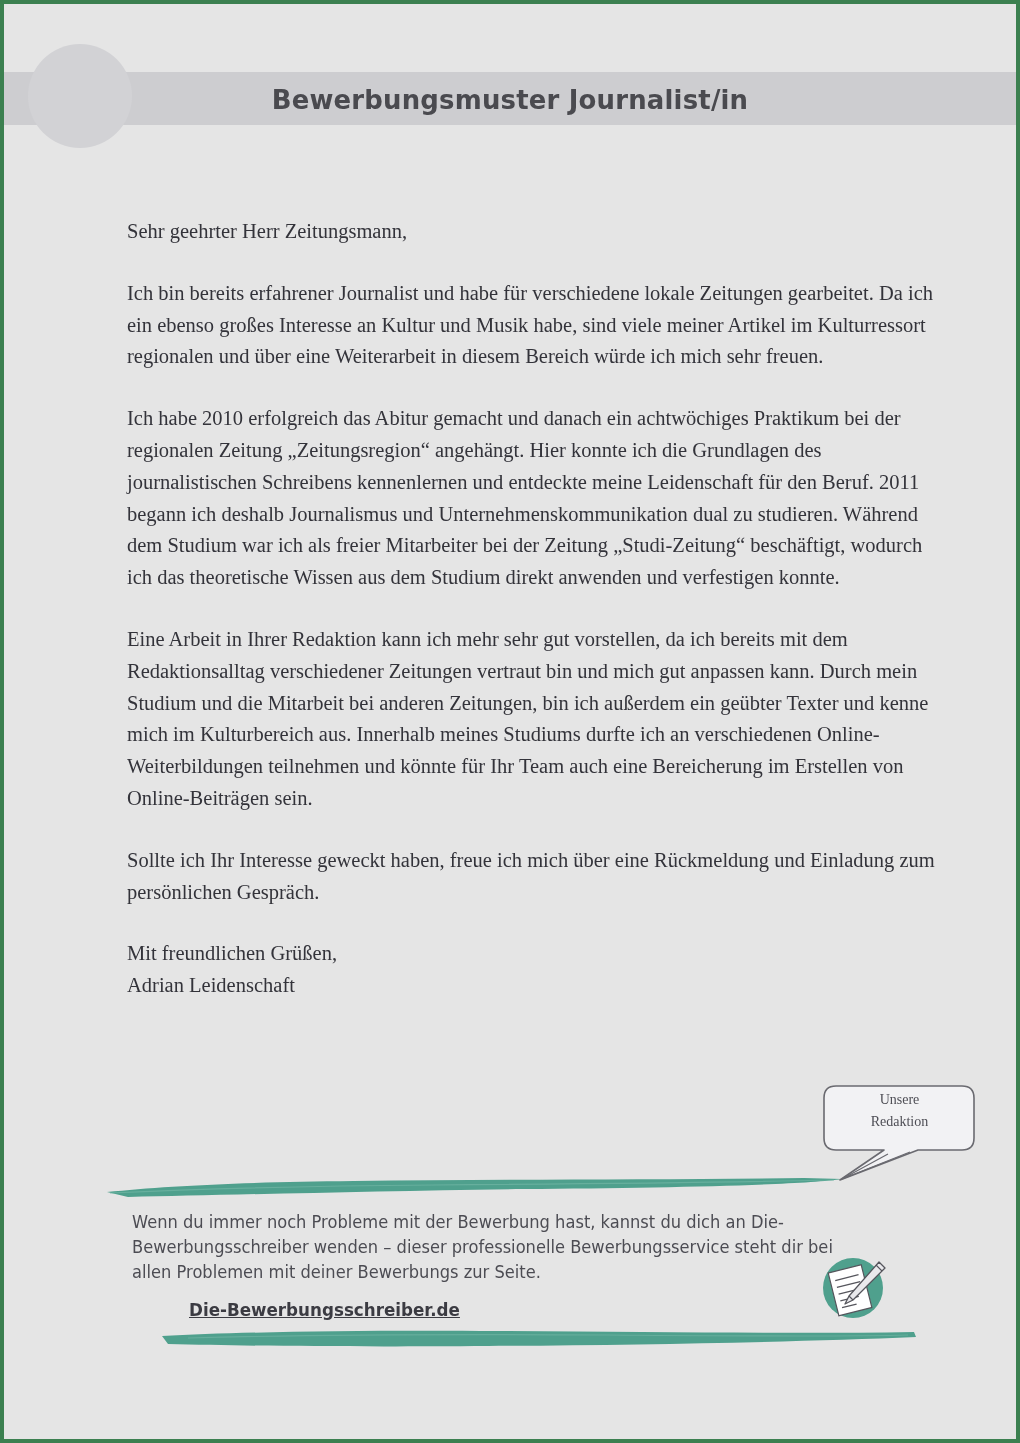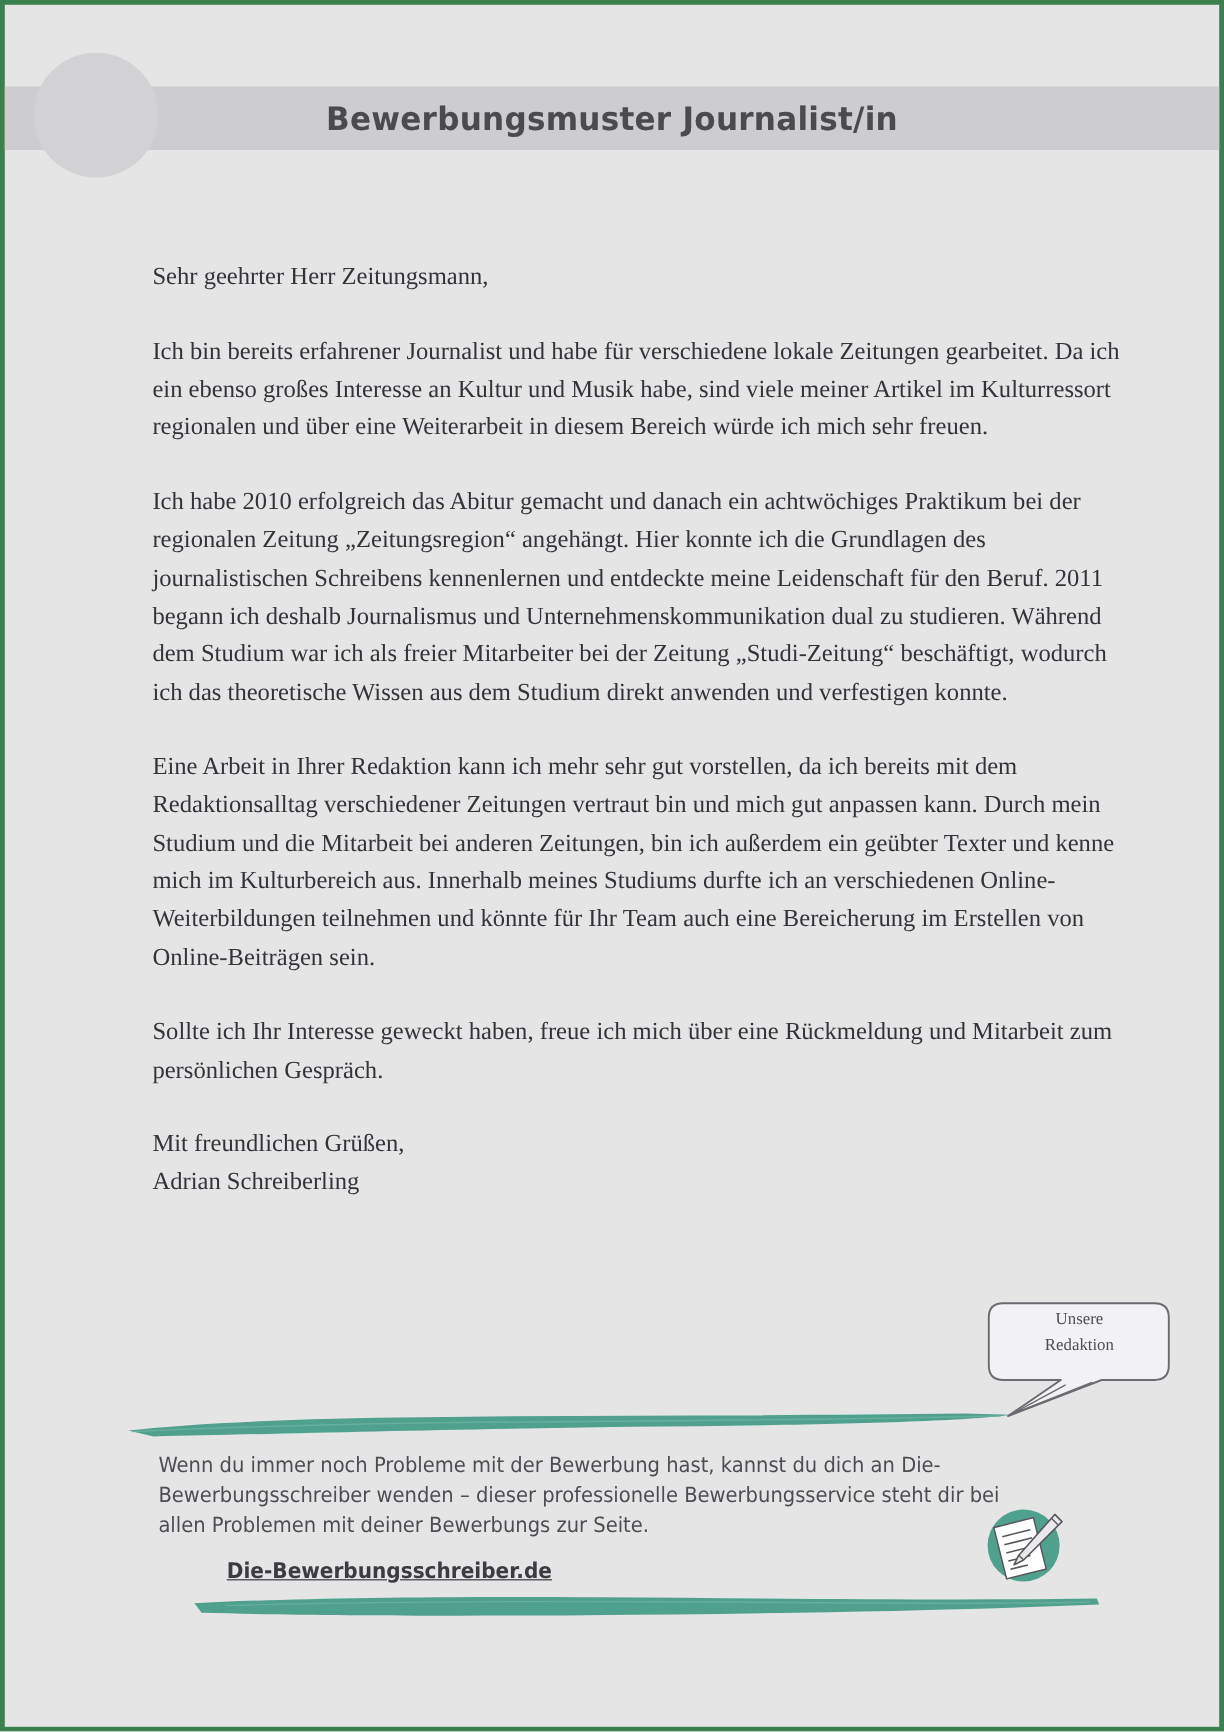--- a/index.html
+++ b/index.html
@@ -200,23 +200,23 @@
 
   <div class="header-band"></div>
   <div class="header-circle"></div>
   <div class="header-title">Bewerbungsmuster Journalist/in</div>
 
   <div class="letter">
     <p>Sehr geehrter Herr Zeitungsmann,</p>
     <p>Ich bin bereits erfahrener Journalist und habe für verschiedene lokale Zeitungen gearbeitet. Da ich ein ebenso großes Interesse an Kultur und Musik habe, sind viele meiner Artikel im Kulturressort regionalen und über eine Weiterarbeit in diesem Bereich würde ich mich sehr freuen.</p>
     <p>Ich habe 2010 erfolgreich das Abitur gemacht und danach ein achtwöchiges Praktikum bei der regionalen Zeitung „Zeitungsregion“ angehängt. Hier konnte ich die Grundlagen des journalistischen Schreibens kennenlernen und entdeckte meine Leidenschaft für den Beruf. 2011 begann ich deshalb Journalismus und Unternehmenskommunikation dual zu studieren. Während dem Studium war ich als freier Mitarbeiter bei der Zeitung „Studi-Zeitung“ beschäftigt, wodurch ich das theoretische Wissen aus dem Studium direkt anwenden und verfestigen konnte.</p>
     <p>Eine Arbeit in Ihrer Redaktion kann ich mehr sehr gut vorstellen, da ich bereits mit dem Redaktionsalltag verschiedener Zeitungen vertraut bin und mich gut anpassen kann. Durch mein Studium und die Mitarbeit bei anderen Zeitungen, bin ich außerdem ein geübter Texter und kenne mich im Kulturbereich aus. Innerhalb meines Studiums durfte ich an verschiedenen Online-Weiterbildungen teilnehmen und könnte für Ihr Team auch eine Bereicherung im Erstellen von Online-Beiträgen sein.</p>
-    <p>Sollte ich Ihr Interesse geweckt haben, freue ich mich über eine Rückmeldung und Mitarbeit zum persönlichen Gespräch.</p>
+    <p>Sollte ich Ihr Interesse geweckt haben, freue ich mich über eine Rückmeldung und Einladung zum persönlichen Gespräch.</p>
     <p class="sig-block">Mit freundlichen Grüßen,</p>
-    <p class="sig-block">Adrian Schreiberling</p>
+    <p class="sig-block">Adrian Leidenschaft</p>
   </div>
 
   <div class="bubble-wrap">
     <svg class="bubble-svg" width="175" height="115" viewBox="0 0 175 115">
       <path d="M14 10 H140 Q152 10 152 22 V62 Q152 74 140 74 H96 L18 104 L62 74 H14 Q2 74 2 62 V22 Q2 10 14 10 Z" fill="#f2f2f4" stroke="#6a6a70" stroke-width="1.6" stroke-linejoin="round"></path>
       <path d="M88 76 L20 103 L66 78" fill="none" stroke="#6a6a70" stroke-width="1.2"></path>
     </svg>
     <div class="bubble-text">
       <div>Unsere</div>
       <div>Redaktion</div>

